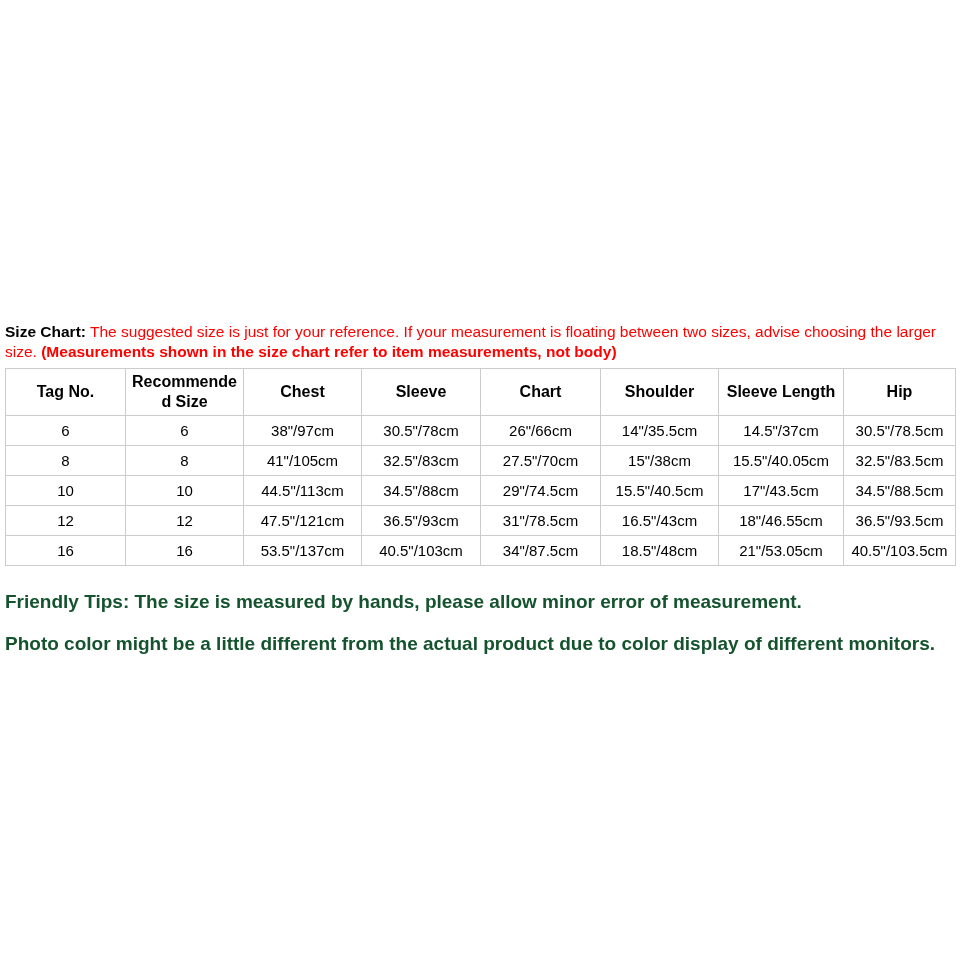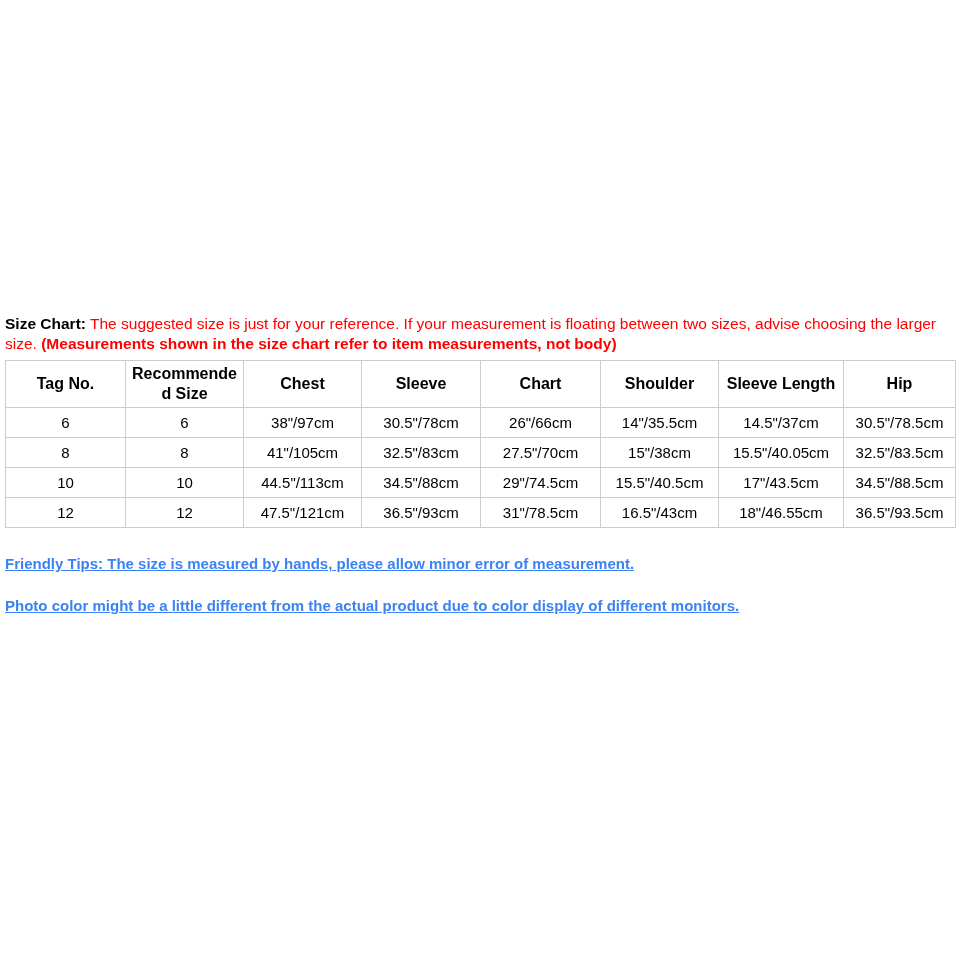--- a/index.html
+++ b/index.html
@@ -14,21 +14,21 @@
     font-family: "Liberation Sans", sans-serif;
     color: #000000;
   }
   .page {
     box-sizing: border-box;
     width: 960px;
     height: 960px;
     padding: 306px 4px 0 5px;
   }
   .intro {
-    margin: 8px 0 6px 0;
+    margin: 16px 0 6px 0;
     font-size: 15.5px;
     line-height: 20px;
   }
   .intro .intro-label {
     color: #000000;
     font-weight: bold;
   }
   .intro .intro-note {
     color: #ff0000;
     font-weight: normal;
@@ -67,25 +67,24 @@
   }
   col.c0 { width: 120px; }
   col.c1 { width: 118px; }
   col.c2 { width: 118px; }
   col.c3 { width: 119px; }
   col.c4 { width: 120px; }
   col.c5 { width: 118px; }
   col.c6 { width: 125px; }
   col.c7 { width: 112px; }
   .tip {
-    font-size: 15px;
+    font-size: 19px;
     font-weight: bold;
-    color: #3b82f6;
+    color: #14532d;
     line-height: 18px;
-    text-decoration: underline;
   }
   .tip-1 { margin: 27px 0 0 0; }
   .tip-2 { margin: 24px 0 0 0; }
 </style>
 </head>
 <body>
 
 <div class="page">
 
   <p class="intro"><span class="intro-label">Size Chart:</span><span class="intro-note"> The suggested size is just for your reference. If your measurement is floating between two sizes, advise choosing the larger size. </span><span class="intro-emphasis">(Measurements shown in the size chart refer to item measurements, not body)</span></p>
@@ -147,20 +146,30 @@
         <tr>
           <td>12</td>
           <td>12</td>
           <td>47.5"/121cm</td>
           <td>36.5"/93cm</td>
           <td>31"/78.5cm</td>
           <td>16.5"/43cm</td>
           <td>18"/46.55cm</td>
           <td>36.5"/93.5cm</td>
         </tr>
+        <tr>
+          <td>16</td>
+          <td>16</td>
+          <td>53.5"/137cm</td>
+          <td>40.5"/103cm</td>
+          <td>34"/87.5cm</td>
+          <td>18.5"/48cm</td>
+          <td>21"/53.05cm</td>
+          <td>40.5"/103.5cm</td>
+        </tr>
       </tbody>
   </table>
 
   <p class="tip tip-1">Friendly Tips: The size is measured by hands, please allow minor error of measurement.</p>
 
   <p class="tip tip-2">Photo color might be a little different from the actual product due to color display of different monitors.</p>
 
 </div>
 
 </body></html>

